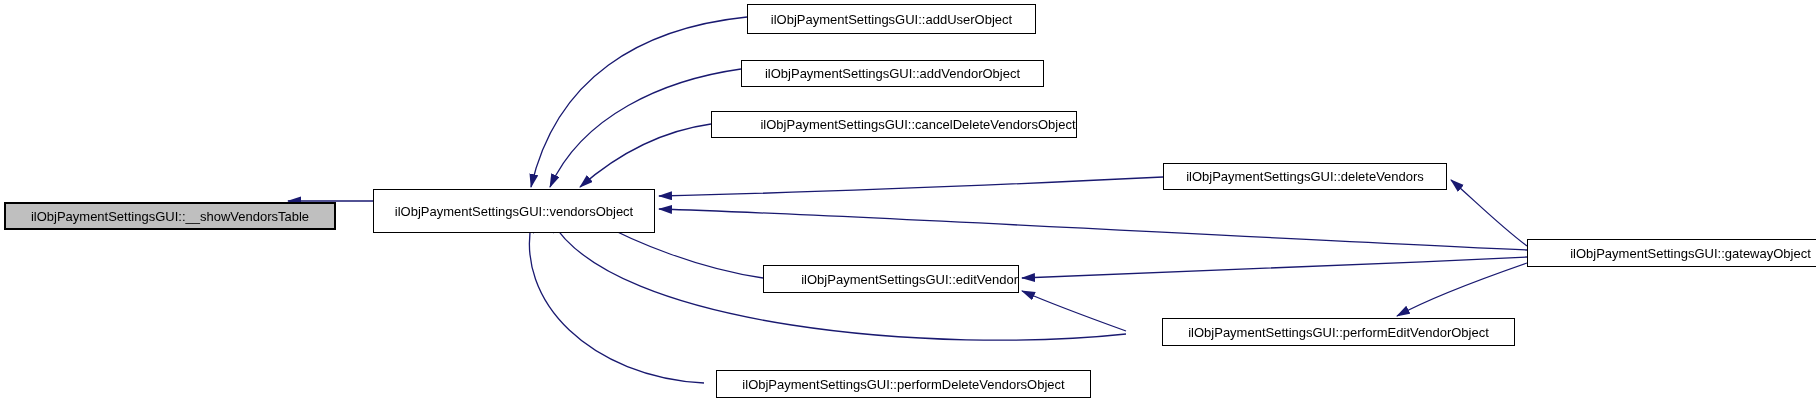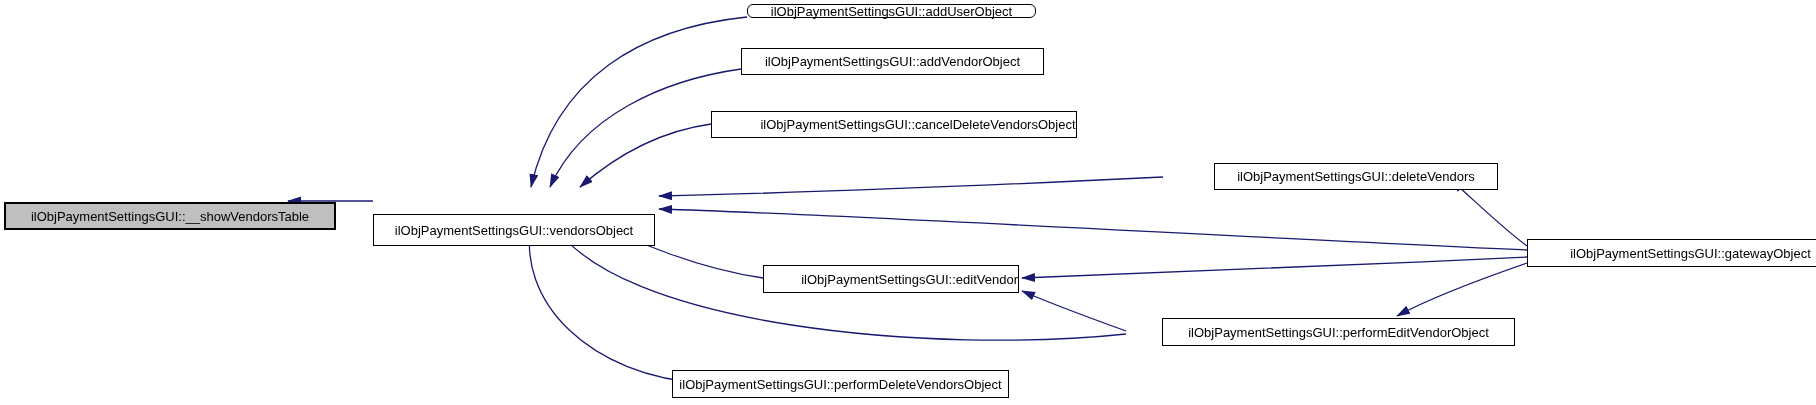--- a/index.html
+++ b/index.html
@@ -72,41 +72,41 @@
         <path d="M1527,246 C1500,226 1472,198 1451,180" class="edge" stroke="#191970" marker-end="url(#arrowhead)"></path>
         <path d="M1527,257 C1340,266 1130,274 1022,278" class="edge" stroke="#191970" marker-end="url(#arrowhead)"></path>
         <path d="M1126,331 C1090,318 1052,304 1022,291" class="edge" stroke="#191970" marker-end="url(#arrowhead)"></path>
         <path d="M1527,263 C1478,280 1428,299 1397,316" class="edge" stroke="#191970" marker-end="url(#arrowhead)"></path>
       </g>
   </svg>
   <div id="node-layer">
       <div class="node highlighted" style="left: 4px; top: 202px; width: 332px; height: 28px;">
         <span>ilObjPaymentSettingsGUI::__showVendorsTable</span>
       </div>
-      <div class="node" style="left: 373px; top: 189px; width: 282px; height: 32px; margin-top: 25px;">
+      <div class="node" style="left: 373px; top: 189px; width: 282px; height: 44px;">
         <span>ilObjPaymentSettingsGUI::vendorsObject</span>
       </div>
-      <div class="node" style="left: 747px; top: 4px; width: 289px; height: 14px; border-radius: 6px;">
+      <div class="node" style="left: 747px; top: 4px; width: 289px; height: 30px;">
         <span>ilObjPaymentSettingsGUI::addUserObject</span>
       </div>
-      <div class="node" style="left: 741px; top: 48px; width: 303px; height: 27px;">
+      <div class="node" style="left: 741px; top: 60px; width: 303px; height: 27px;">
         <span>ilObjPaymentSettingsGUI::addVendorObject</span>
       </div>
       <div class="node" style="left: 711px; top: 111px; width: 366px; height: 27px; padding-left: 48px;">
         <span>ilObjPaymentSettingsGUI::cancelDeleteVendorsObject</span>
       </div>
-      <div class="node" style="left: 1214px; top: 163px; width: 284px; height: 27px;">
+      <div class="node" style="left: 1163px; top: 163px; width: 284px; height: 27px;">
         <span>ilObjPaymentSettingsGUI::deleteVendors</span>
       </div>
       <div class="node" style="left: 1527px; top: 239px; width: 327px; height: 28px;">
         <span>ilObjPaymentSettingsGUI::gatewayObject</span>
       </div>
       <div class="node" style="left: 763px; top: 265px; width: 256px; height: 28px; justify-content: flex-end;">
         <span>ilObjPaymentSettingsGUI::editVendor</span>
       </div>
       <div class="node" style="left: 1126px; top: 318px; width: 353px; height: 28px; margin-left: 36px;">
         <span>ilObjPaymentSettingsGUI::performEditVendorObject</span>
       </div>
-      <div class="node" style="left: 672px; top: 370px; width: 337px; height: 28px;">
+      <div class="node" style="left: 716px; top: 370px; width: 375px; height: 28px;">
         <span>ilObjPaymentSettingsGUI::performDeleteVendorsObject</span>
       </div>
     </div>
 </div>
 
 </body></html>

